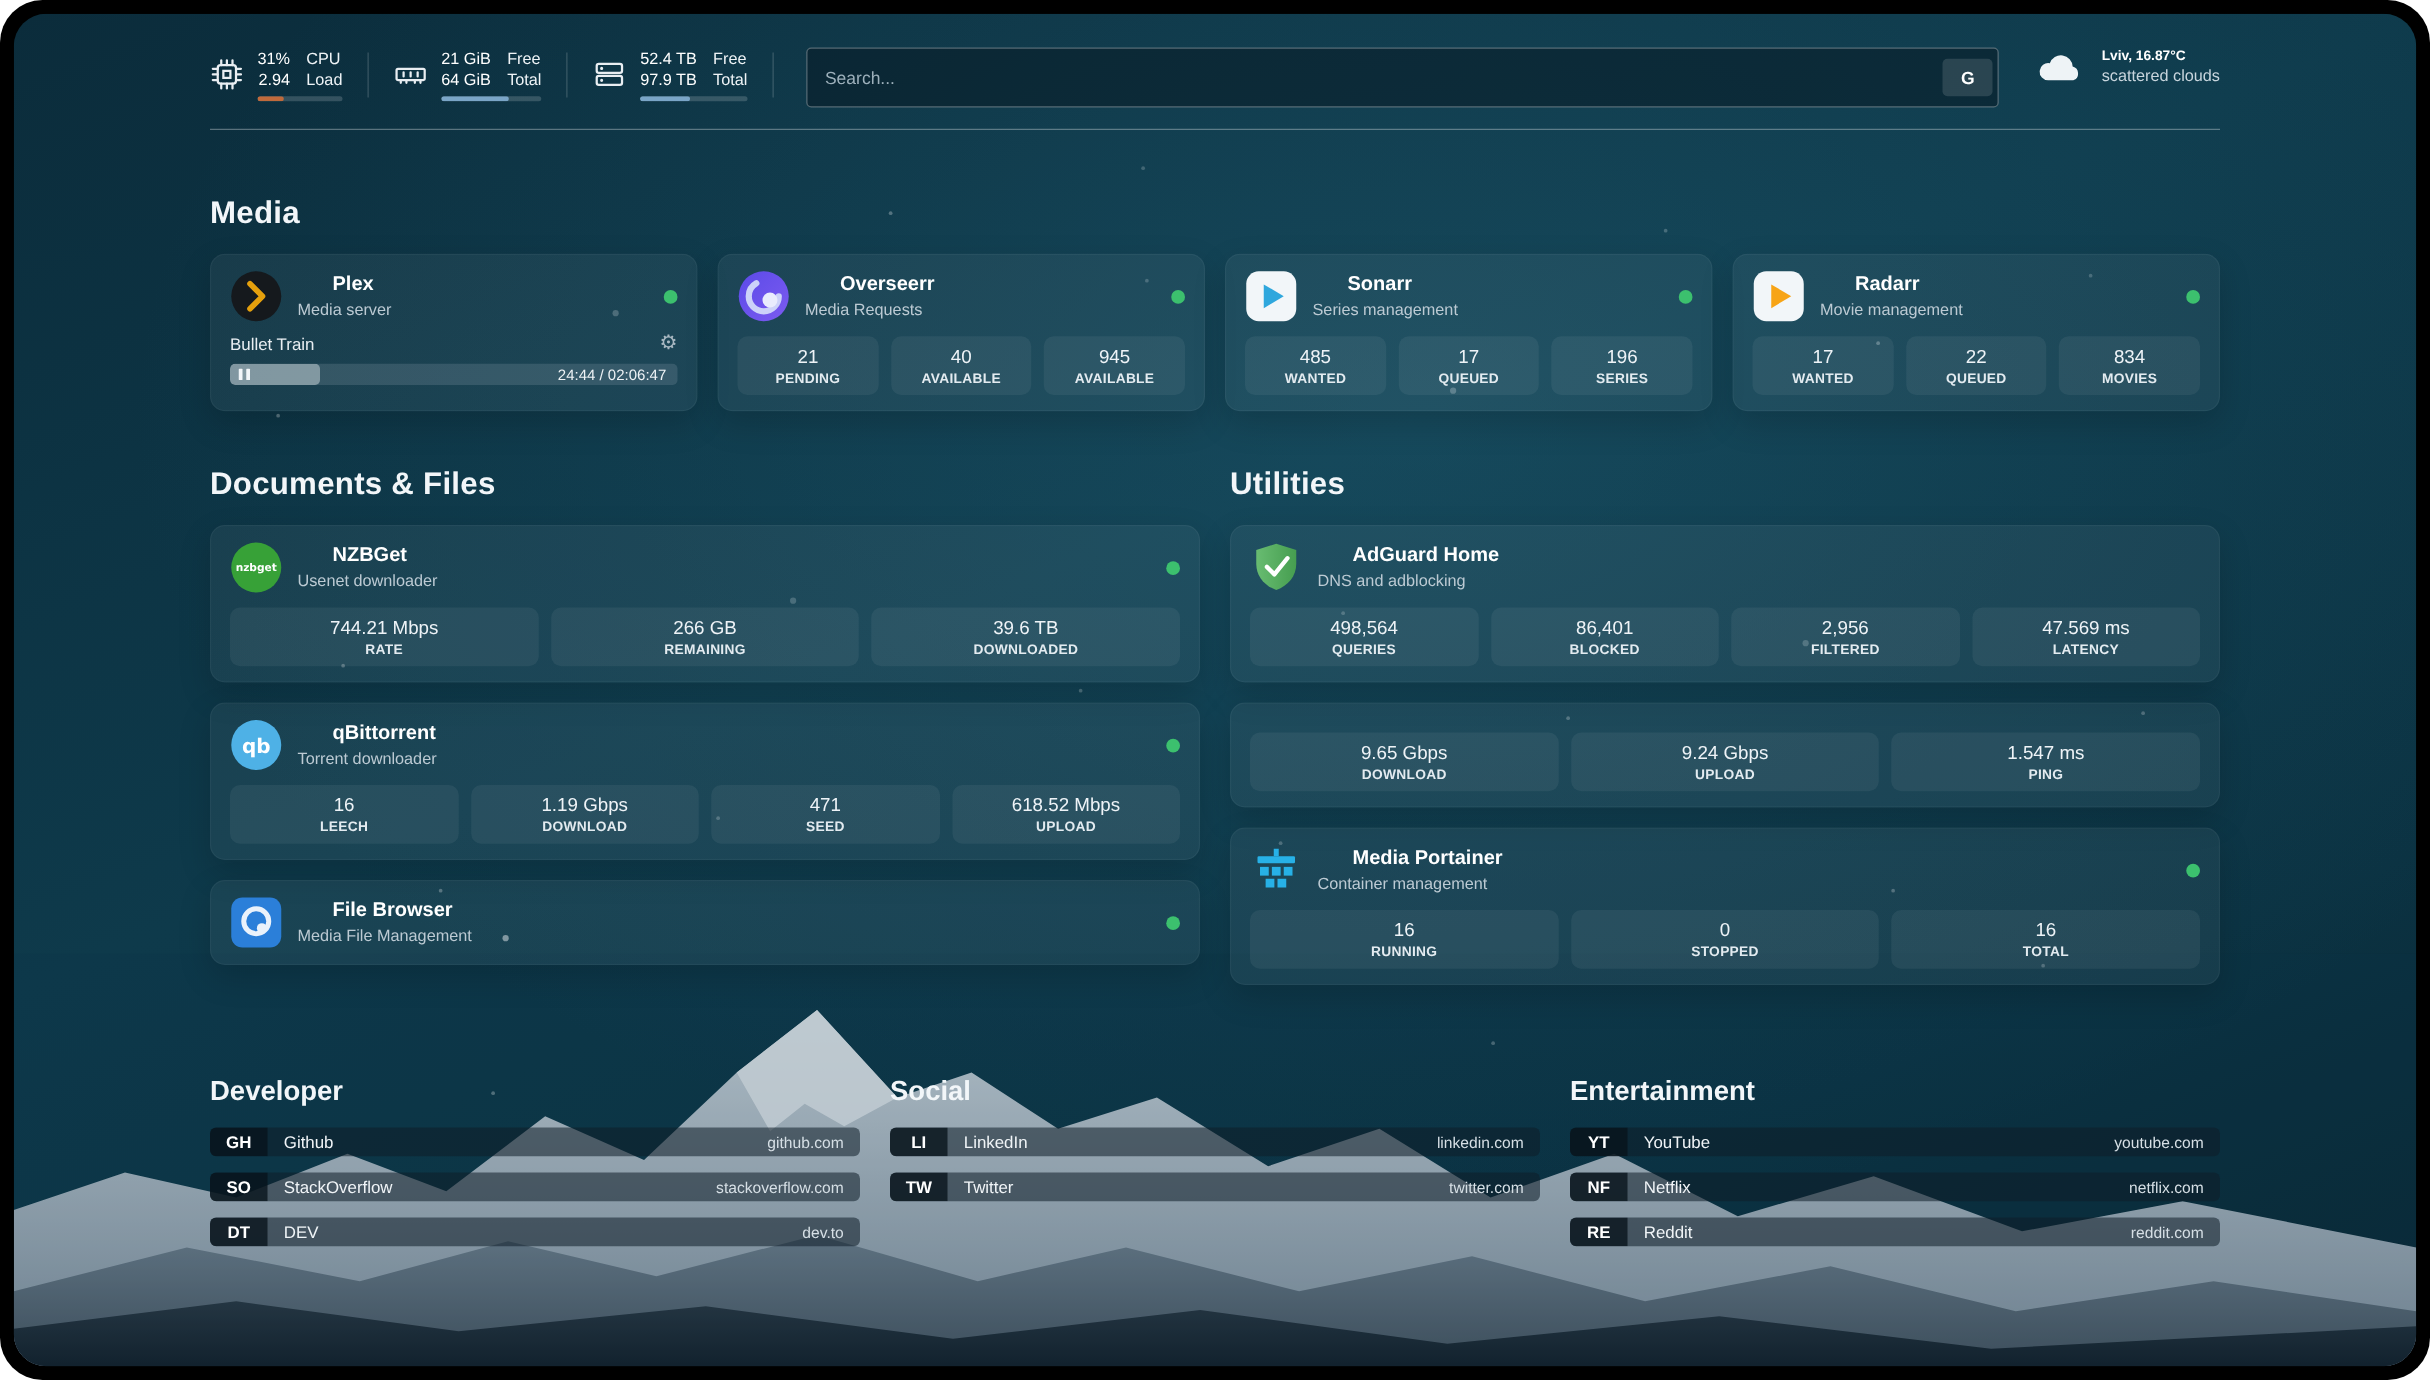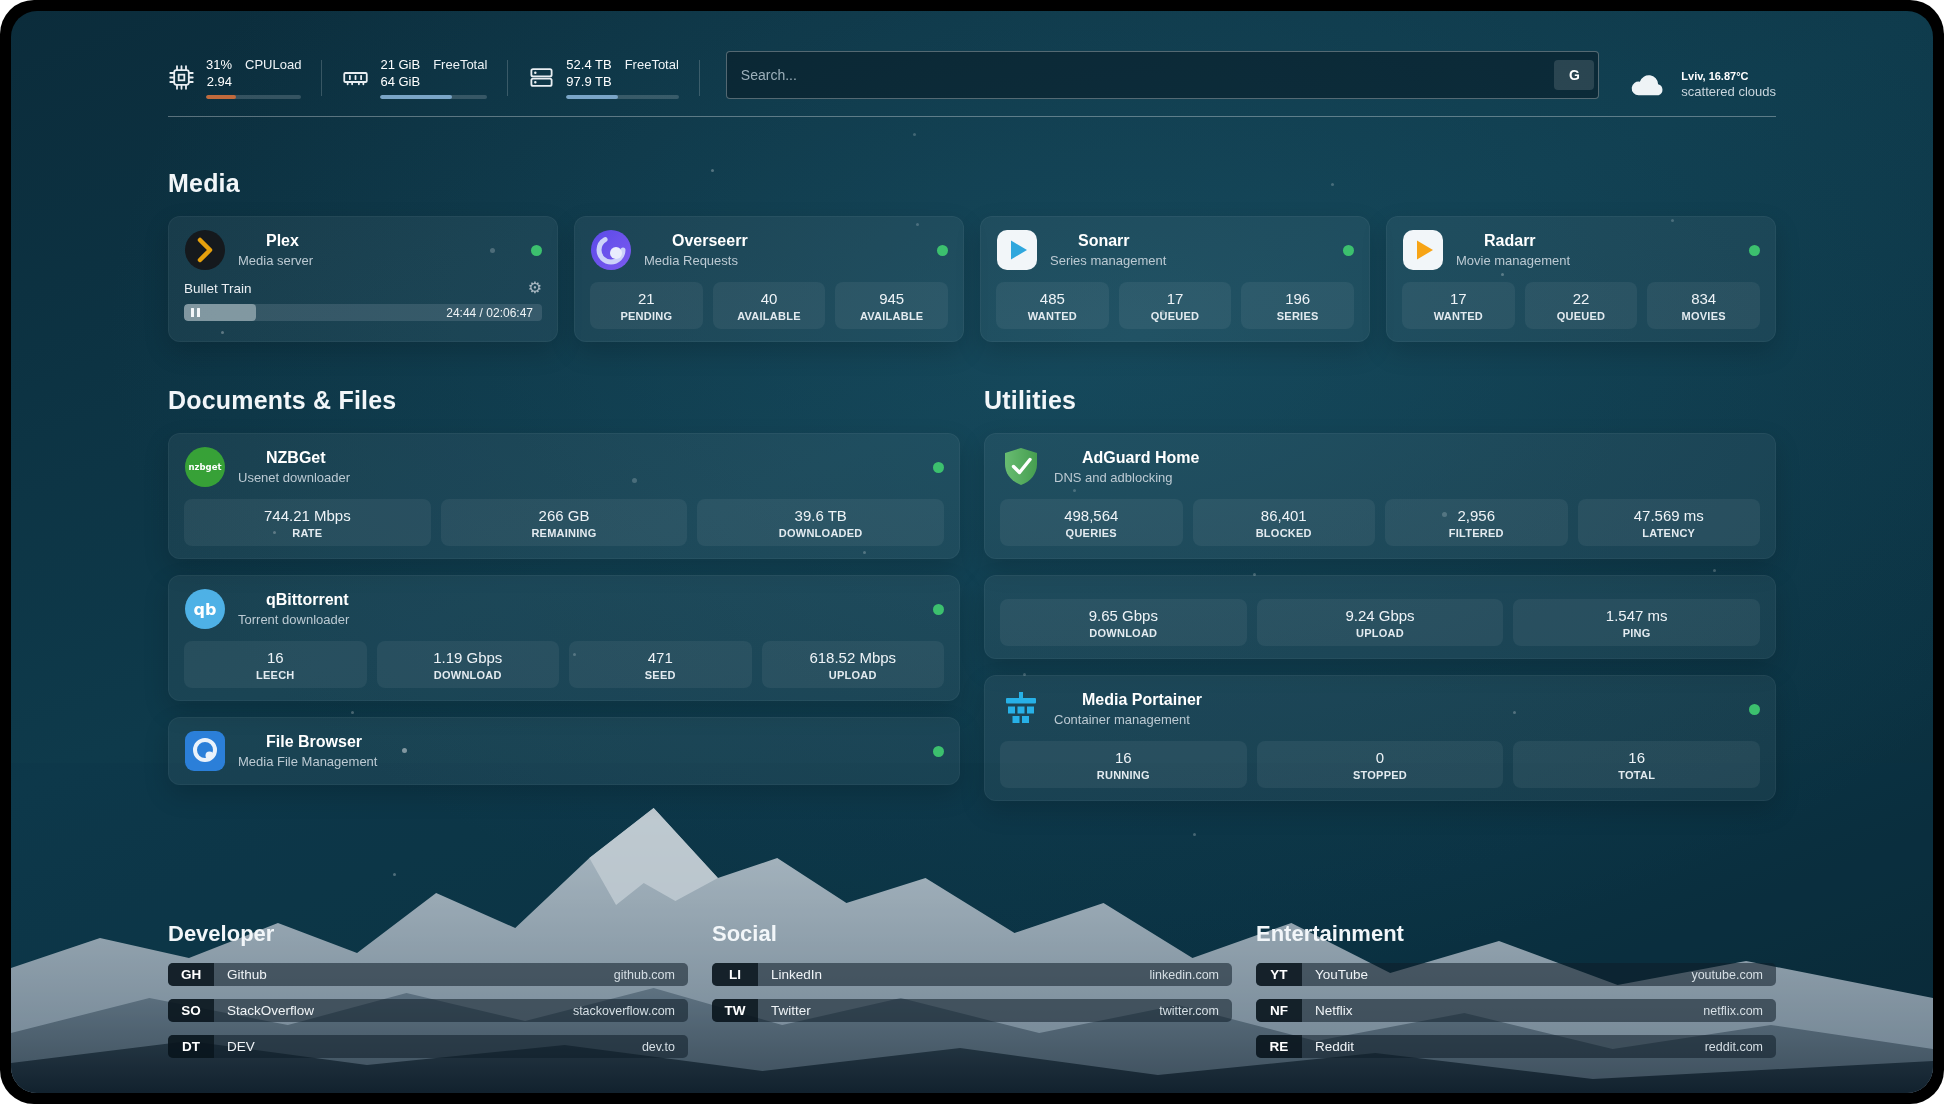--- a/index.html
+++ b/index.html
@@ -33,30 +33,30 @@
       1242px 562px 0 0 rgba(255,255,255,.25), 1432px 502px 0 1px rgba(255,255,255,.20),
       1702px 558px 0 0 rgba(255,255,255,.24), 340px 700px 0 0 rgba(255,255,255,.28),
       562px 642px 0 0 rgba(255,255,255,.22), 392px 738px 0 1px rgba(255,255,255,.45),
       1012px 662px 0 0 rgba(255,255,255,.22), 1502px 700px 0 0 rgba(255,255,255,.25),
       1622px 760px 0 0 rgba(255,255,255,.22), 382px 862px 0 0 rgba(255,255,255,.28),
       1182px 822px 0 0 rgba(255,255,255,.24), 902px 122px 0 0 rgba(255,255,255,.20);
   }
   .content { position:relative; z-index:2; padding:0 157px; }
 
   
-  .topbar { margin-top:40px; display:flex; align-items:flex-end; }
+  .topbar { margin-top:27px; display:flex; align-items:flex-start; }
   .widgets { display:flex; align-items:center; }
   .widget { display:flex; align-items:center; gap:11px; padding:0 20px; }
   .widget:first-child { padding-left:0; }
   .w-sep { width:1px; height:36px; background:rgba(255,255,255,.18); }
   .w-icon { width:27px; height:27px; flex:none; display:flex; align-items:center; justify-content:center; }
   .w-icon svg { width:100%; height:100%; }
   .w-cols { display:flex; gap:13px; }
   .w-vals { display:flex; flex-direction:column; align-items:flex-end; font-size:13px; line-height:17px; color:#ffffff; }
-  .w-labs { display:flex; flex-direction:row; font-size:13px; line-height:17px; color:#eef3f6; }
+  .w-labs { display:flex; flex-direction:column; font-size:13px; line-height:17px; color:#eef3f6; }
   .w-bar { margin-top:5px; height:4px; border-radius:2px; background:rgba(255,255,255,.17); overflow:hidden; }
   .w-fill { height:100%; border-radius:2px; }
   .w-fill.cpu  { background:#c06a3c; }
   .w-fill.blue { background:#7aa5c7; }
 
   .search-box {
     flex:1; margin:0 28px 0 26px; height:48px; display:flex; align-items:center;
     background:rgba(8,26,36,.55); border:1px solid rgba(255,255,255,.30); border-radius:4px; padding:0 4px 0 14px;
   }
   .search-box input {
@@ -110,21 +110,21 @@
   .pause-btn span { width:3px; height:9px; background:#f2f6f9; display:block; border-radius:.5px; }
   .player-time { position:absolute; right:9px; top:2px; font-size:12px; color:#eef3f6; }
 
   .grid-2 { display:flex; gap:24px; margin-top:44px; }
   .grid-2 .col { flex:1; min-width:0; }
   .grid-2 .card { margin-top:16px; }
   .grid-2 .col > .section-title + .card { margin-top:18px; }
 
   
   .grid-3 { display:flex; gap:24px; margin-top:72px; padding-bottom:26px; }
-  .bm-col { flex:1; min-width:0;margin-top:48px; }
+  .bm-col { flex:1; min-width:0; }
   .bm-title { font-size:22px; font-weight:700; color:#f2f6f9; }
   .bm-row {
     display:flex; align-items:center; margin-top:13px; height:23px; border-radius:5px; overflow:hidden;
     background:rgba(14,30,40,.55); cursor:pointer;
   }
   .bm-col > .bm-title + .bm-row { margin-top:16px; }
   .bm-abbr {
     width:46px; height:100%; flex:none; background:rgba(8,19,27,.78); color:#fff;
     font-size:13.5px; font-weight:700; display:flex; align-items:center; justify-content:center;
   }

